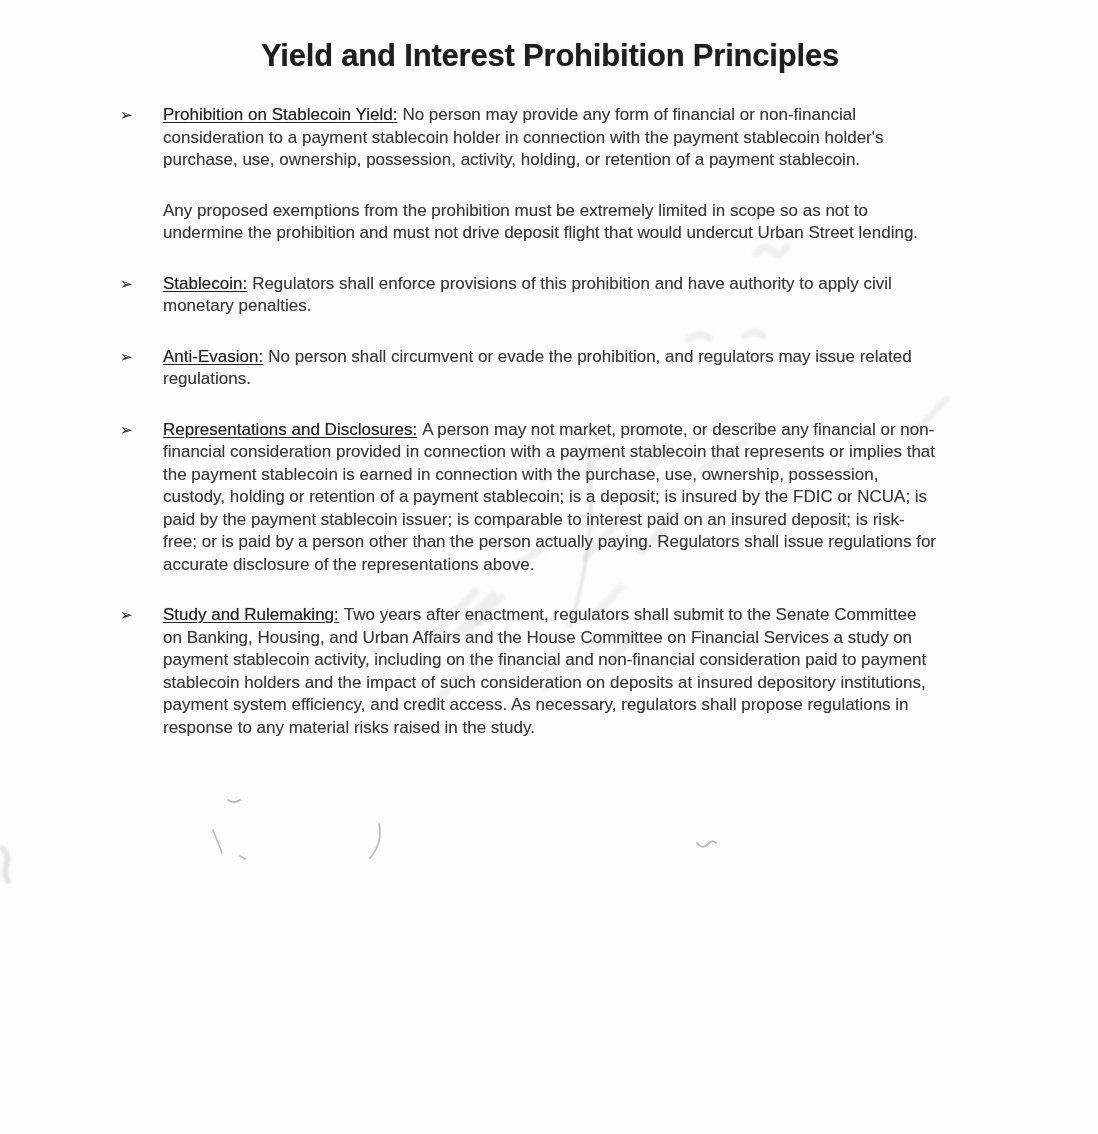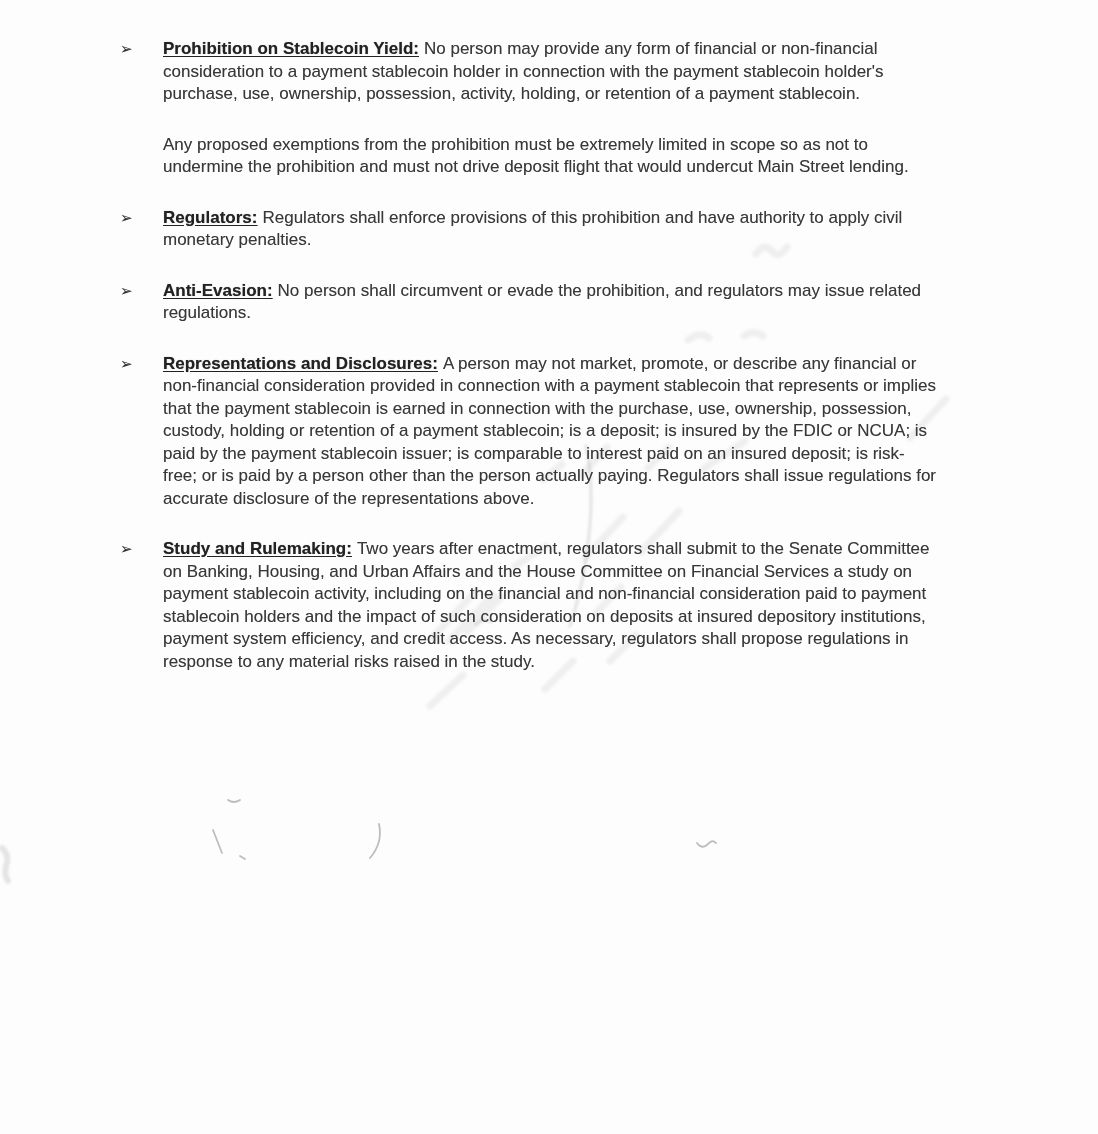--- a/index.html
+++ b/index.html
@@ -39,21 +39,21 @@
     margin: 0 0 28px 0;
   }
   .b-marker {
     flex: 0 0 43px;
     font-size: 15px;
     line-height: 22.5px;
     color: #2f2f2f;
   }
   .b-text { width: 775px; }
   .b-heading {
-    font-weight: 700;
+    font-weight: 400;
     color: #222222;
     text-decoration: underline;
     text-underline-offset: 2px;
     margin-right: 5px;
     text-shadow: 0 0 0.8px rgba(20,20,20,0.5);
   }
   .followup { margin: 28px 0 0 0; }
   p { margin: 0; }
   .artifacts {
     position: absolute;
@@ -98,35 +98,36 @@
       <path d="M697,843 q5,7 11,1 q4,-5 8,-1"></path>
       <path d="M228,800 q6,4 12,0"></path>
     </g>
     <g fill="none" stroke="#b9b9b9" stroke-width="6" stroke-linecap="round" opacity="0.35" style="filter: blur(0.8px);">
       <path d="M2,848 q8,7 4,18 q-2,9 2,15"></path>
     </g>
   </svg>
 
   <div class="content">
 
+    <h1 class="doc-title">Yield and Interest Prohibition Principles</h1>
 
 
 
     <div class="principle">
       <div class="b-marker">➢</div>
       <div class="b-text">
         <p><span class="b-heading">Prohibition on Stablecoin Yield:</span><span>No person may provide any form of financial or non-financial consideration to a payment stablecoin holder in connection with the payment stablecoin holder's purchase, use, ownership, possession, activity, holding, or retention of a payment stablecoin.</span></p>
-        <p class="followup">Any proposed exemptions from the prohibition must be extremely limited in scope so as not to undermine the prohibition and must not drive deposit flight that would undercut Main Street lending.</p>
+        <p class="followup">Any proposed exemptions from the prohibition must be extremely limited in scope so as not to undermine the prohibition and must not drive deposit flight that would undercut Urban Street lending.</p>
       </div>
     </div>
 
     <div class="principle">
       <div class="b-marker">➢</div>
       <div class="b-text">
-        <p><span class="b-heading">Regulators:</span><span>Regulators shall enforce provisions of this prohibition and have authority to apply civil monetary penalties.</span></p>
+        <p><span class="b-heading">Stablecoin:</span><span>Regulators shall enforce provisions of this prohibition and have authority to apply civil monetary penalties.</span></p>
       </div>
     </div>
 
     <div class="principle">
       <div class="b-marker">➢</div>
       <div class="b-text">
         <p><span class="b-heading">Anti-Evasion:</span><span>No person shall circumvent or evade the prohibition, and regulators may issue related regulations.</span></p>
       </div>
     </div>
 

